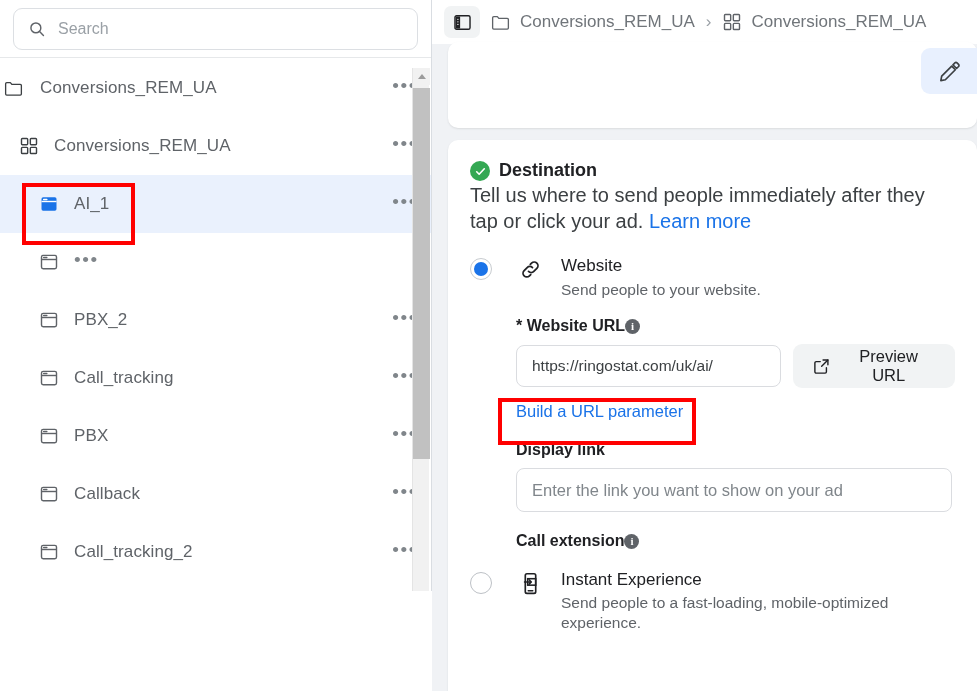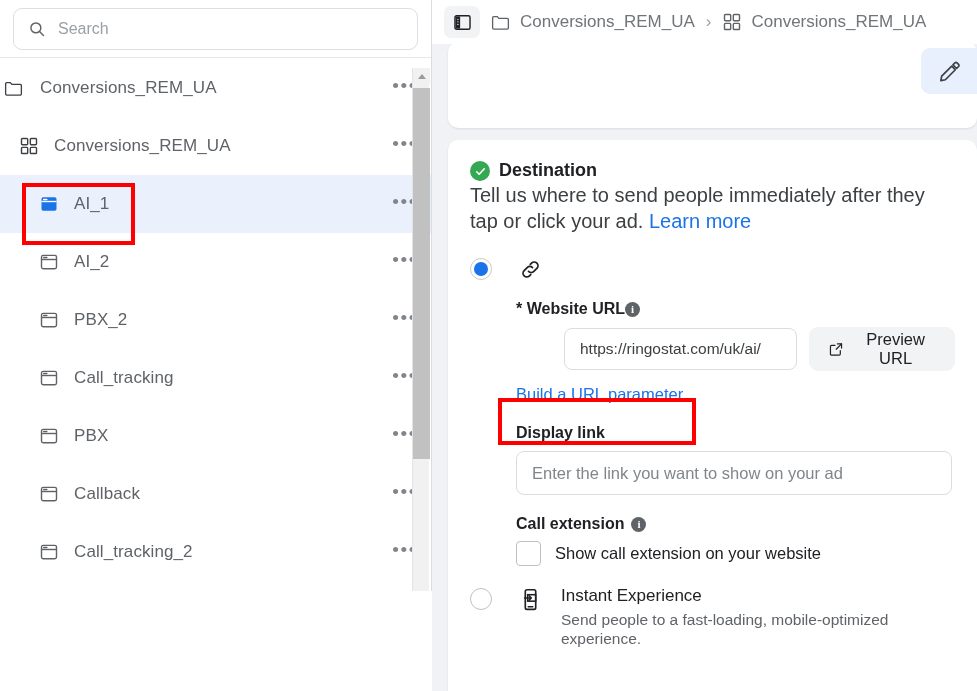--- a/index.html
+++ b/index.html
@@ -197,21 +197,21 @@
     font-size: 16px; font-weight: bold; color: #202124;
     display: flex; align-items: center; gap: 0;
   }
   .info-dot {
     width: 15px; height: 15px; border-radius: 50%;
     background: #5f6368; color: #fff;
     font-size: 11px; font-weight: bold;
     display: inline-flex; align-items: center; justify-content: center;
     font-family: "Liberation Serif", serif;
   }
-  .url-line { display: flex; align-items: center; gap: 12px; margin-top: 9px; margin-left: 48px; }
+  .url-line { display: flex; align-items: center; gap: 12px; margin-top: 9px; }
   .url-input {
     width: 268px; height: 42px;
     border: 1px solid #dadce0; border-radius: 8px;
     padding: 0 15px;
     font-family: "Liberation Sans", sans-serif;
     font-size: 15.5px; color: #3c4043;
     outline: none; background: #fff;
   }
   .preview-btn {
     display: flex; align-items: center; gap: 11px;
@@ -302,21 +302,20 @@
           <span class="dots">•••</span>
         </div>
         <div class="tree-row lvl2">
           <span class="ico">
             <svg width="20" height="20" viewBox="0 0 24 24">
               <rect x="3" y="4" width="18" height="16" rx="2" fill="none" stroke="#5f6368" stroke-width="1.7"></rect>
               <line x1="3" y1="9" x2="21" y2="9" stroke="#5f6368" stroke-width="1.7"></line>
               <line x1="5.6" y1="6.5" x2="9.4" y2="6.5" stroke="#5f6368" stroke-width="1.7" stroke-linecap="round"></line>
             </svg>
           </span>
-          <span class="lbl">AI_2</span>
           <span class="dots">•••</span>
         </div>
         <div class="tree-row lvl2">
           <span class="ico">
             <svg width="20" height="20" viewBox="0 0 24 24">
               <rect x="3" y="4" width="18" height="16" rx="2" fill="none" stroke="#5f6368" stroke-width="1.7"></rect>
               <line x1="3" y1="9" x2="21" y2="9" stroke="#5f6368" stroke-width="1.7"></line>
               <line x1="5.6" y1="6.5" x2="9.4" y2="6.5" stroke="#5f6368" stroke-width="1.7" stroke-linecap="round"></line>
             </svg>
           </span>
@@ -457,20 +456,24 @@
       </div>
 
       <div class="opt-row">
         <span class="radio on"></span>
         <span class="opt-icon">
           <svg width="25" height="25" viewBox="0 0 24 24">
             <path d="M10.1 13.9a3.6 3.6 0 0 0 5.1 0l2.9-2.9a3.6 3.6 0 0 0-5.1-5.1l-1.2 1.2" fill="none" stroke="#202124" stroke-width="1.7" stroke-linecap="round"></path>
             <path d="M13.9 10.1a3.6 3.6 0 0 0-5.1 0l-2.9 2.9a3.6 3.6 0 0 0 5.1 5.1l1.2-1.2" fill="none" stroke="#202124" stroke-width="1.7" stroke-linecap="round"></path>
           </svg>
         </span>
+        <span class="opt-text">
+          <div class="opt-name">Website</div>
+          <div class="opt-sub">Send people to your website.</div>
+        </span>
       </div>
 
       <div class="field-block">
         <div class="flabel">
           <span>* Website URL</span>
           <span class="info-dot">i</span>
         </div>
         <div class="url-line">
           <input class="url-input" type="text" value="https://ringostat.com/uk/ai/" style="">
           <button class="preview-btn">
@@ -481,28 +484,24 @@
             </svg>
             <span>Preview URL</span>
           </button>
         </div>
         <span class="build-link">Build a URL parameter</span>
 
         <div class="dlabel">Display link</div>
         <input class="display-input" type="text" placeholder="Enter the link you want to show on your ad" style="">
 
         <div class="dlabel">
-          <span style="display:flex;align-items:center;gap:7px;">
+          <span style="display:flex;align-items:center;">
             <span>Call extension</span>
             <span class="info-dot">i</span>
           </span>
-        </div>
-        <div class="cb-row">
-          <span class="checkbox"></span>
-          <span class="cb-label">Show call extension on your website</span>
         </div>
       </div>
 
       <div class="opt-row" style="margin-top:20px;">
         <span class="radio"></span>
         <span class="opt-icon">
           <svg width="25" height="25" viewBox="0 0 24 24">
             <rect x="7" y="2.6" width="10" height="18.8" rx="1.6" fill="none" stroke="#202124" stroke-width="1.6"></rect>
             <line x1="9.8" y1="19" x2="14.2" y2="19" stroke="#202124" stroke-width="1.4" stroke-linecap="round"></line>
             <rect x="9.3" y="7.4" width="7.7" height="6.2" fill="none" stroke="#202124" stroke-width="1.5"></rect>

